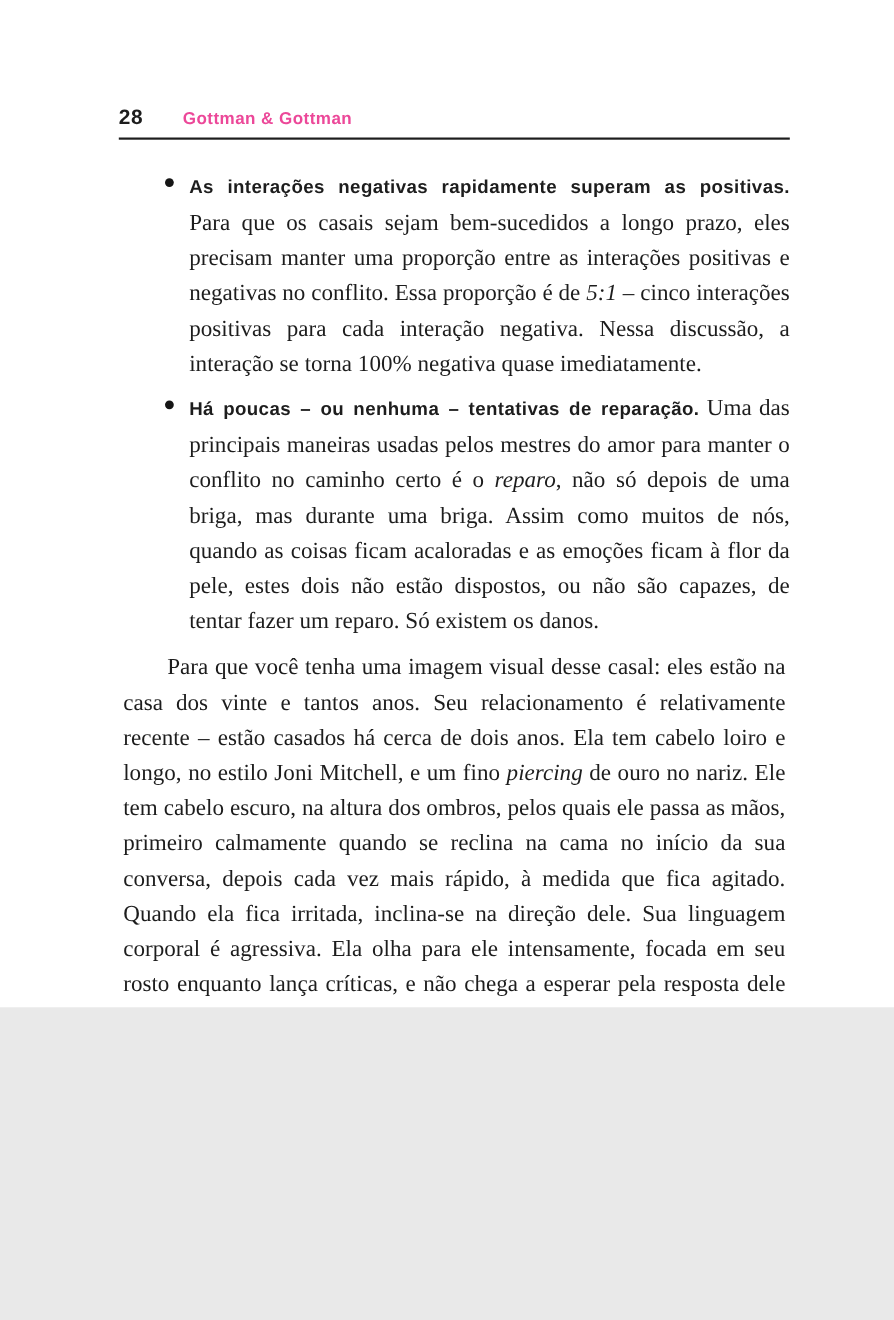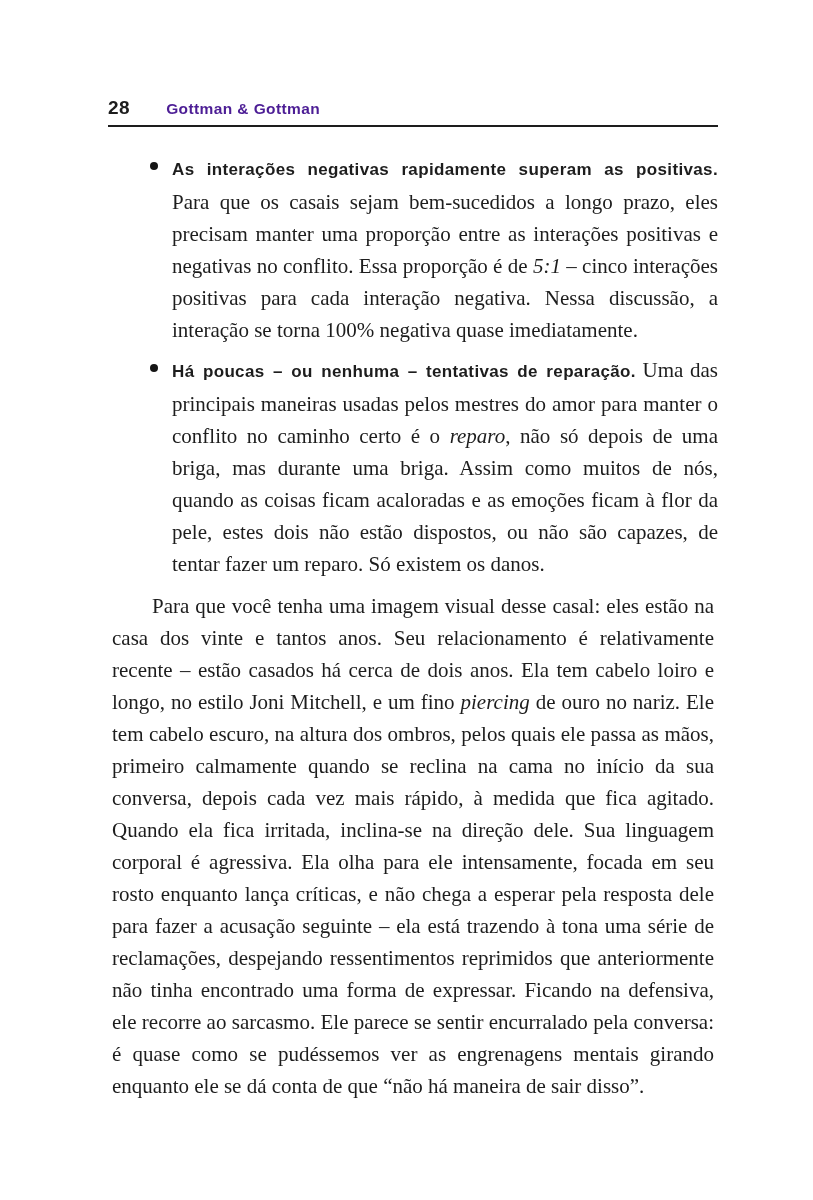--- a/index.html
+++ b/index.html
@@ -3,21 +3,21 @@
 <meta charset="utf-8">
 <style>
   html, body {
     margin: 0;
     padding: 0;
     background: #e9e9e9;
   }
   .page {
     position: relative;
     width: 813px;
-    height: 1200px;
+    height: 916px;
     margin: 0 auto;
     background: #ffffff;
     overflow: hidden;
     font-family: "Liberation Serif", serif;
     color: #1d1d1d;
   }
   .page-header {
     position: absolute;
     left: 108px;
     top: 97px;
@@ -33,21 +33,21 @@
     font-size: 19px;
     letter-spacing: 0.5px;
     color: #1d1d1d;
   }
   .running-head {
     font-family: "Liberation Sans", sans-serif;
     font-weight: 700;
     font-size: 15.5px;
     letter-spacing: 0.4px;
     margin-left: 36px;
-    color: #4c1d95;
+    color: #ec4899;
   }
   .content {
     position: absolute;
     left: 108px;
     top: 152px;
     width: 610px;
     font-size: 21px;
     line-height: 32px;
     text-align: justify;
     hyphens: auto;

